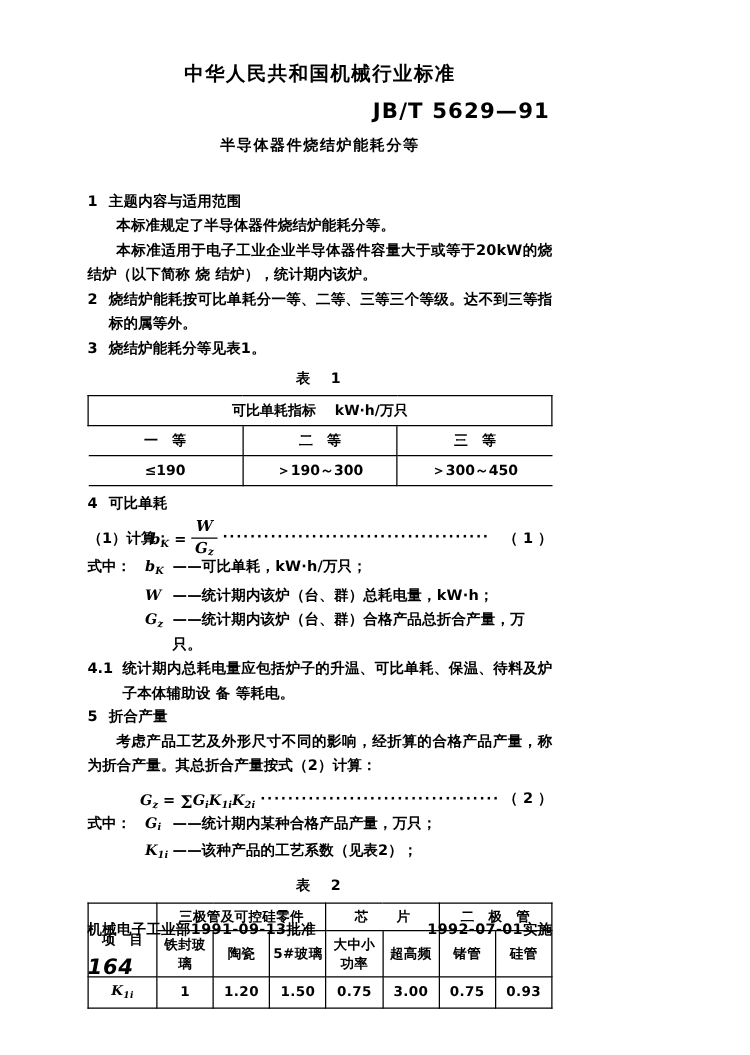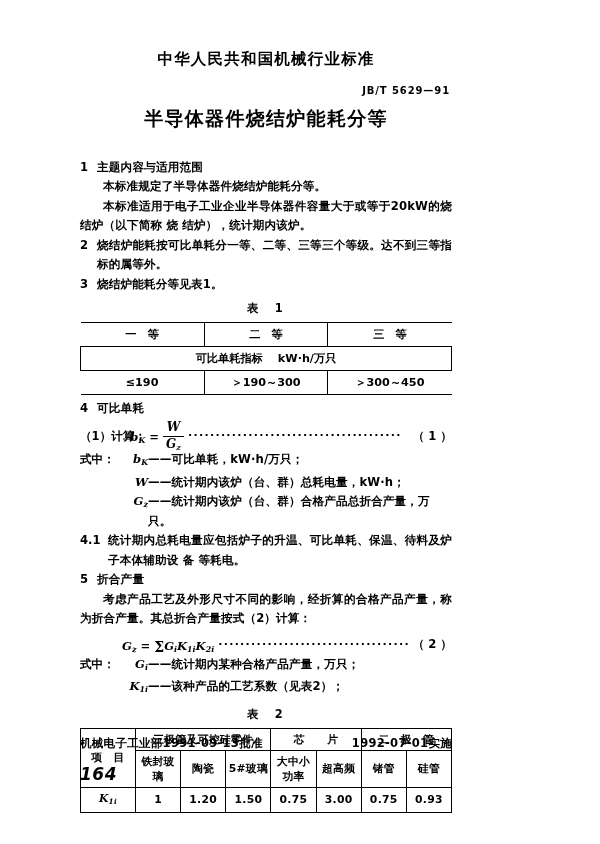--- a/index.html
+++ b/index.html
@@ -14,48 +14,47 @@
     color: #000000;
     overflow: hidden;
   }
 
   .page {
     position: relative;
     width: 512px;
     height: 844px;
     box-sizing: border-box;
     padding: 0 70px;
-    margin-left: 10px;
   }
 
   
   .header {
     padding-top: 52px;
   }
   .main-title {
     text-align: center;
     font-size: 15.5px;
     font-weight: bold;
     letter-spacing: 1.2px;
     line-height: 1;
   }
   .std-number-row {
     text-align: right;
     margin-top: 11px;
     padding-right: 2px;
   }
   .std-number {
-    font-size: 10px;
+    font-size: 17px;
     font-weight: bold;
     letter-spacing: 0.9px;
     font-family: "DejaVu Sans", "Liberation Sans", sans-serif;
   }
   .doc-title {
     text-align: center;
-    font-size: 19px;
+    font-size: 12px;
     font-weight: bold;
     letter-spacing: 1.3px;
     margin-top: 11px;
     line-height: 1;
   }
 
   
   .body {
     margin-top: 30px;
     font-size: 11.6px;
@@ -184,21 +183,20 @@
     align-items: flex-start;
     line-height: 19.5px;
   }
   .defrow .lead {
     flex: 0 0 46px;
     width: 46px;
   }
   .defrow .sym {
     flex: 0 0 auto;
     min-width: 22px;
-    text-align: right;
   }
   .defrow .txt {
     flex: 1;
     letter-spacing: 0.15px;
   }
 
   
   .table-caption {
     text-align: center;
     font-weight: bold;
@@ -291,26 +289,26 @@
 
     <div class="para-num">
       <span class="n">3</span>
       <span class="t">烧结炉能耗分等见表1。</span>
     </div>
 
     <div class="table-caption">表　1</div>
     <table class="std t1">
       <tbody>
           <tr>
+        <td colspan="3" class="thick-top">可比单耗指标　 kW·h/万只</td>
+      </tr>
+      <tr>
         <td class="noleft">一　等</td>
         <td>二　等</td>
         <td class="noright">三　等</td>
-      </tr>
-      <tr>
-        <td colspan="3" class="thick-top">可比单耗指标　 kW·h/万只</td>
       </tr>
       <tr>
         <td class="noleft thick-bottom">≤190</td>
         <td class="thick-bottom">＞190～300</td>
         <td class="noright thick-bottom">＞300～450</td>
       </tr>
     </tbody>
       </table>
 
     <div class="clause" style="margin-top:4px;">

